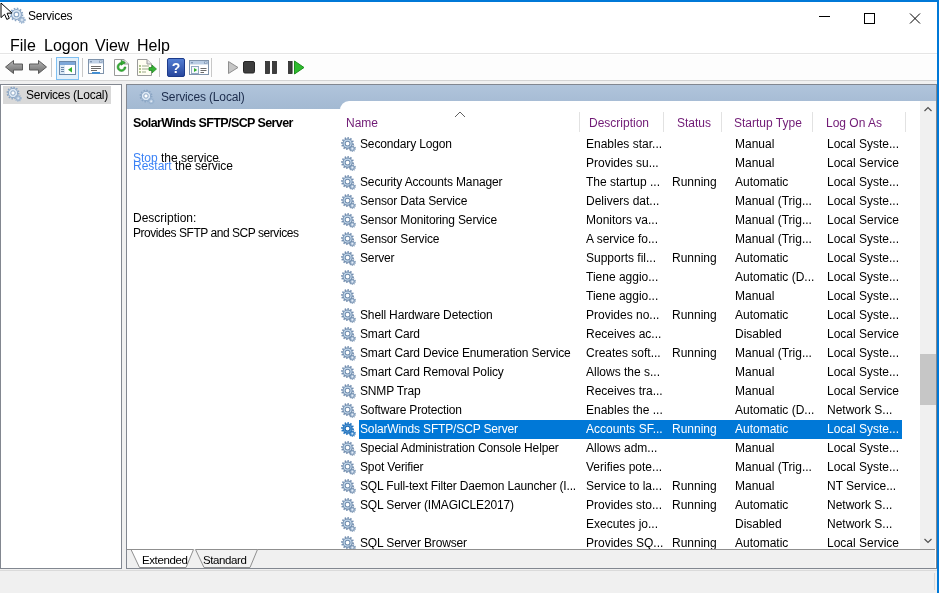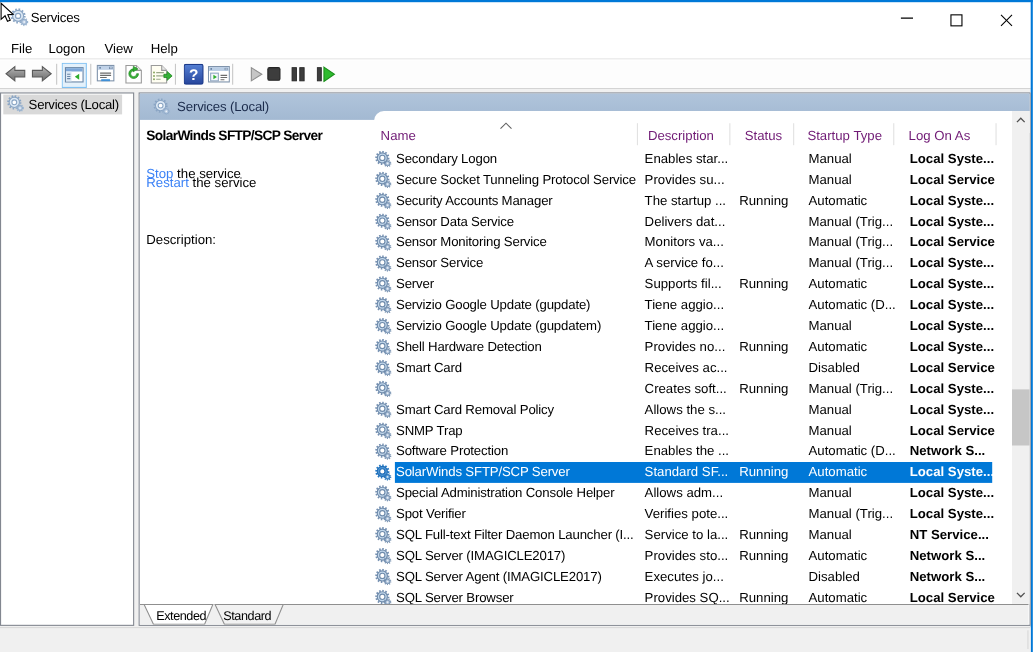--- a/index.html
+++ b/index.html
@@ -5,21 +5,21 @@
   * { margin:0; padding:0; box-sizing:border-box; }
   html,body { width:939px; height:593px; overflow:hidden; }
   body { position:relative; font-family:"Liberation Sans", sans-serif; font-size:12px; color:#000; background:#fff; }
   .abs { position:absolute; }
   
   #topborder { left:0; top:0; width:939px; height:2px; background:#0078d7; }
   #rightborder { right:0; top:0; width:2px; height:593px; background:#0078d7; }
   #titlebar { left:0; top:2px; width:937px; height:30px; background:#fff; }
   #titletext { left:28px; top:9px; font-size:12px; letter-spacing:-0.2px; }
   #menubar { left:0; top:32px; width:937px; height:22px; background:#fff; border-bottom:1px solid #e5e5e5; }
-  .menuitem { top:37px; font-size:12px; }
+  .menuitem { top:37px; font-size:16px; }
   #toolbar { left:0; top:55px; width:937px; height:26px; background:#fdfdfd; border-bottom:1px solid #d4d4d4; }
   .tsep { position:absolute; top:3px; width:1px; height:19px; background:#c8c8c8; }
   #contentbg { left:0; top:81px; width:937px; height:512px; background:#f0f0f0; }
   
   #tree { left:0; top:84px; width:122px; height:485px; background:#fff; border:1px solid #828790; }
   #treesel { left:2px; top:1px; width:108px; height:18px; background:#d9d9d9; }
   #treelabel { left:25px; top:3px; letter-spacing:-0.25px; }
   
   #main { left:126px; top:84px; width:811px; height:485px; background:#fff; border:1px solid #828790; }
   #band { left:0; top:0; width:809px; height:24px; background:linear-gradient(to bottom,#b0c4db,#a3b9d2); }
@@ -31,21 +31,21 @@
   
   .hsep { position:absolute; top:27px; width:1px; height:20px; background:#e2e2e2; }
   .hdr { position:absolute; top:31px; color:#701a75; }
   .row { position:absolute; left:213px; width:580px; height:19px; }
   .row .ic { position:absolute; left:1px; top:2px; }
   .cell { position:absolute; top:2px; white-space:nowrap; }
   .c-name { left:20px; letter-spacing:-0.15px; }
   .c-desc { left:246px; }
   .c-status { left:332px; }
   .c-start { left:395px; }
-  .c-logon { left:487px;font-weight:bold; }
+  .c-logon { left:487px; }
   #selbar { position:absolute; left:232px; top:335px; width:543px; height:19px; background:#0078d7; }
   
   #vscroll { left:793px; top:16px; width:16px; height:448px; background:#f0f0f0; }
   #vthumb { left:0; top:253px; width:16px; height:51px; background:#c6c6c6; }
   
   #tabstrip { left:0; top:464px; width:808px; height:19px; }
   
   #statusbar { left:0; top:570px; width:937px; height:23px; background:#f0f0f0; border-top:1px solid #dadada; }
 </style>
 </head>
@@ -208,20 +208,21 @@
   <div class="abs" id="bandround"></div>
   <svg class="abs" style="left:12px;top:4px" width="16" height="16" viewBox="0 0 16 16">
       <use href="#gearlight"></use>
     </svg>
   <div class="abs" id="bandlabel">Services (Local)</div>
 
   <div class="abs" id="svcname">SolarWinds SFTP/SCP Server</div>
   <div class="abs" style="left:6px;top:66px"><span class="link">Stop</span> the service</div>
   <div class="abs" style="left:6px;top:74px"><span class="link">Restart</span> the service</div>
   <div class="abs" style="left:6px;top:126px">Description:</div>
+  <div class="abs" style="left:6px;top:141px;letter-spacing:-0.45px">Provides SFTP and SCP services</div>
 
   <svg class="abs" style="left:327px;top:26px" width="12" height="8">
       <polyline points="1,6 6,1 11,6" fill="none" stroke="#606060" stroke-width="1"></polyline>
     </svg>
   <div class="hdr" style="left:219px">Name</div>
   <div class="hdr" style="left:462px">Description</div>
   <div class="hdr" style="left:550px">Status</div>
   <div class="hdr" style="left:607px">Startup Type</div>
   <div class="hdr" style="left:699px">Log On As</div>
   <div class="hsep" style="left:452px"></div>
@@ -238,21 +239,20 @@
         </svg>
   <div class="cell c-name">Secondary Logon</div>
   <div class="cell c-desc">Enables star...</div>
   <div class="cell c-start">Manual</div>
   <div class="cell c-logon">Local Syste...</div>
 </div>
 <div class="row" style="top:69px">
   <svg class="ic" width="15" height="15" viewBox="0 0 16 16">
           <use href="#gear"></use>
         </svg>
-  <div class="cell c-name">Secure Socket Tunneling Protocol Service</div>
   <div class="cell c-desc">Provides su...</div>
   <div class="cell c-start">Manual</div>
   <div class="cell c-logon">Local Service</div>
 </div>
 <div class="row" style="top:88px">
   <svg class="ic" width="15" height="15" viewBox="0 0 16 16">
           <use href="#gear"></use>
         </svg>
   <div class="cell c-name">Security Accounts Manager</div>
   <div class="cell c-desc">The startup ...</div>
@@ -294,30 +294,28 @@
   <div class="cell c-name">Server</div>
   <div class="cell c-desc">Supports fil...</div>
   <div class="cell c-status">Running</div>
   <div class="cell c-start">Automatic</div>
   <div class="cell c-logon">Local Syste...</div>
 </div>
 <div class="row" style="top:183px">
   <svg class="ic" width="15" height="15" viewBox="0 0 16 16">
           <use href="#gear"></use>
         </svg>
-  <div class="cell c-name">Servizio Google Update (gupdate)</div>
   <div class="cell c-desc">Tiene aggio...</div>
   <div class="cell c-start">Automatic (D...</div>
   <div class="cell c-logon">Local Syste...</div>
 </div>
 <div class="row" style="top:202px">
   <svg class="ic" width="15" height="15" viewBox="0 0 16 16">
           <use href="#gear"></use>
         </svg>
-  <div class="cell c-name">Servizio Google Update (gupdatem)</div>
   <div class="cell c-desc">Tiene aggio...</div>
   <div class="cell c-start">Manual</div>
   <div class="cell c-logon">Local Syste...</div>
 </div>
 <div class="row" style="top:221px">
   <svg class="ic" width="15" height="15" viewBox="0 0 16 16">
           <use href="#gear"></use>
         </svg>
   <div class="cell c-name">Shell Hardware Detection</div>
   <div class="cell c-desc">Provides no...</div>
@@ -331,20 +329,21 @@
         </svg>
   <div class="cell c-name">Smart Card</div>
   <div class="cell c-desc">Receives ac...</div>
   <div class="cell c-start">Disabled</div>
   <div class="cell c-logon">Local Service</div>
 </div>
 <div class="row" style="top:259px">
   <svg class="ic" width="15" height="15" viewBox="0 0 16 16">
           <use href="#gear"></use>
         </svg>
+  <div class="cell c-name">Smart Card Device Enumeration Service</div>
   <div class="cell c-desc">Creates soft...</div>
   <div class="cell c-status">Running</div>
   <div class="cell c-start">Manual (Trig...</div>
   <div class="cell c-logon">Local Syste...</div>
 </div>
 <div class="row" style="top:278px">
   <svg class="ic" width="15" height="15" viewBox="0 0 16 16">
           <use href="#gear"></use>
         </svg>
   <div class="cell c-name">Smart Card Removal Policy</div>
@@ -368,21 +367,21 @@
   <div class="cell c-name">Software Protection</div>
   <div class="cell c-desc">Enables the ...</div>
   <div class="cell c-start">Automatic (D...</div>
   <div class="cell c-logon">Network S...</div>
 </div>
 <div class="row" style="top:335px">
   <svg class="ic" width="15" height="15" viewBox="0 0 16 16">
           <use href="#gearsel"></use>
         </svg>
   <div class="cell c-name" style="color:#fff">SolarWinds SFTP/SCP Server</div>
-  <div class="cell c-desc" style="color:#fff">Standard SF...</div>
+  <div class="cell c-desc" style="color:#fff">Accounts SF...</div>
   <div class="cell c-status" style="color:#fff">Running</div>
   <div class="cell c-start" style="color:#fff">Automatic</div>
   <div class="cell c-logon" style="color:#fff">Local Syste...</div>
 </div>
 <div class="row" style="top:354px">
   <svg class="ic" width="15" height="15" viewBox="0 0 16 16">
           <use href="#gear"></use>
         </svg>
   <div class="cell c-name">Special Administration Console Helper</div>
   <div class="cell c-desc">Allows adm...</div>
@@ -415,21 +414,20 @@
   <div class="cell c-name">SQL Server (IMAGICLE2017)</div>
   <div class="cell c-desc">Provides sto...</div>
   <div class="cell c-status">Running</div>
   <div class="cell c-start">Automatic</div>
   <div class="cell c-logon">Network S...</div>
 </div>
 <div class="row" style="top:430px">
   <svg class="ic" width="15" height="15" viewBox="0 0 16 16">
           <use href="#gear"></use>
         </svg>
-  <div class="cell c-name">SQL Server Agent (IMAGICLE2017)</div>
   <div class="cell c-desc">Executes jo...</div>
   <div class="cell c-start">Disabled</div>
   <div class="cell c-logon">Network S...</div>
 </div>
 <div class="row" style="top:449px">
   <svg class="ic" width="15" height="15" viewBox="0 0 16 16">
           <use href="#gear"></use>
         </svg>
   <div class="cell c-name">SQL Server Browser</div>
   <div class="cell c-desc">Provides SQ...</div>

